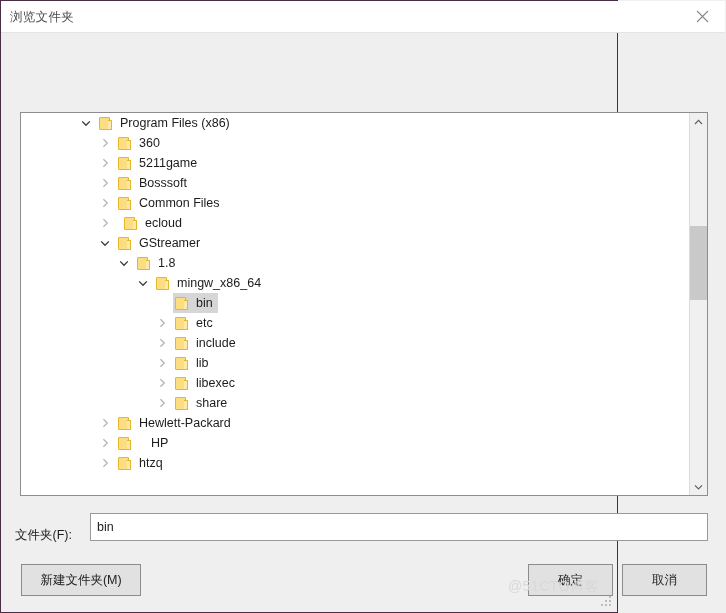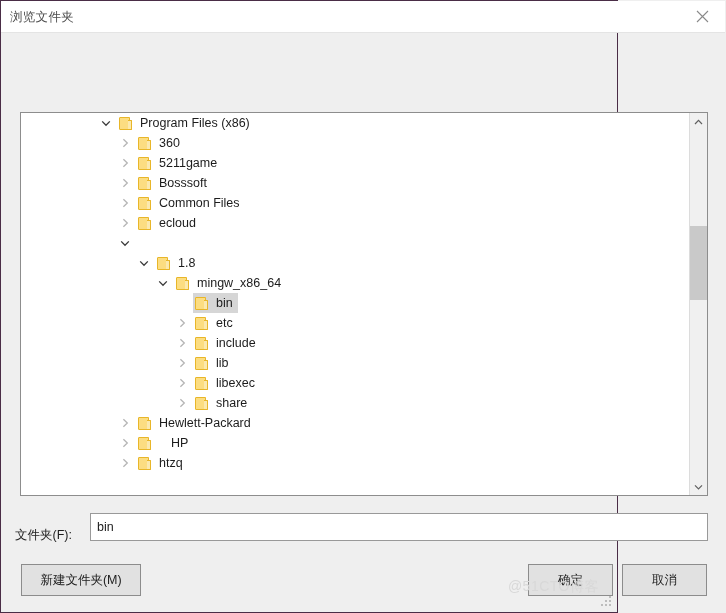--- a/index.html
+++ b/index.html
@@ -75,21 +75,20 @@
     right: 18px;
     bottom: 0;
     overflow: hidden;
   }
   .tree-row {
     position: relative;
     height: 20px;
     display: flex;
     align-items: center;
     white-space: nowrap;
-    margin-left: 20px;
   }
   .chevron {
     position: absolute;
     width: 16px;
     height: 20px;
     display: flex;
     align-items: center;
     justify-content: center;
   }
   .chevron svg { display: block; }
@@ -340,33 +339,40 @@
             </span>
             <span class="node-label">Common Files</span>
           </div>
         </div>
         <div class="tree-row">
           <div class="chevron" style="left: 76px;">
             <svg width="7" height="10" viewBox="0 0 7 10">
               <path d="M1.4 1.2 L5.3 5 L1.4 8.8" stroke="#b5b5b5" stroke-width="1.3" fill="none"></path>
             </svg>
           </div>
-          <div class="node-body" style="left: 95px;">
+          <div class="node-body" style="left: 101px;">
             <span class="folder-icon">
               <span class="fi-main"></span>
               <span class="fi-tab"></span>
             </span>
             <span class="node-label">ecloud</span>
           </div>
         </div>
         <div class="tree-row">
           <div class="chevron" style="left: 76px;">
             <svg width="10" height="7" viewBox="0 0 10 7">
               <path d="M1.2 1.4 L5 5.3 L8.8 1.4" stroke="#3a3a3a" stroke-width="1.3" fill="none"></path>
             </svg>
+          </div>
+          <div class="node-body" style="left: 95px;">
+            <span class="folder-icon">
+              <span class="fi-main"></span>
+              <span class="fi-tab"></span>
+            </span>
+            <span class="node-label">GStreamer</span>
           </div>
         </div>
         <div class="tree-row">
           <div class="chevron" style="left: 95px;">
             <svg width="10" height="7" viewBox="0 0 10 7">
               <path d="M1.2 1.4 L5 5.3 L8.8 1.4" stroke="#3a3a3a" stroke-width="1.3" fill="none"></path>
             </svg>
           </div>
           <div class="node-body" style="left: 114px;">
             <span class="folder-icon">

